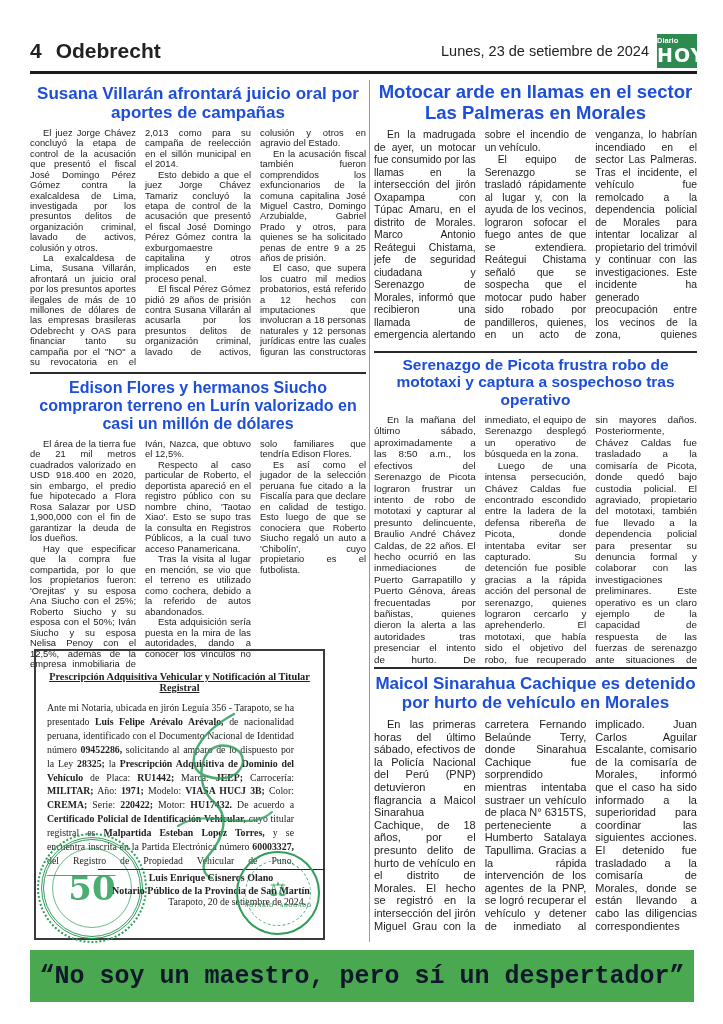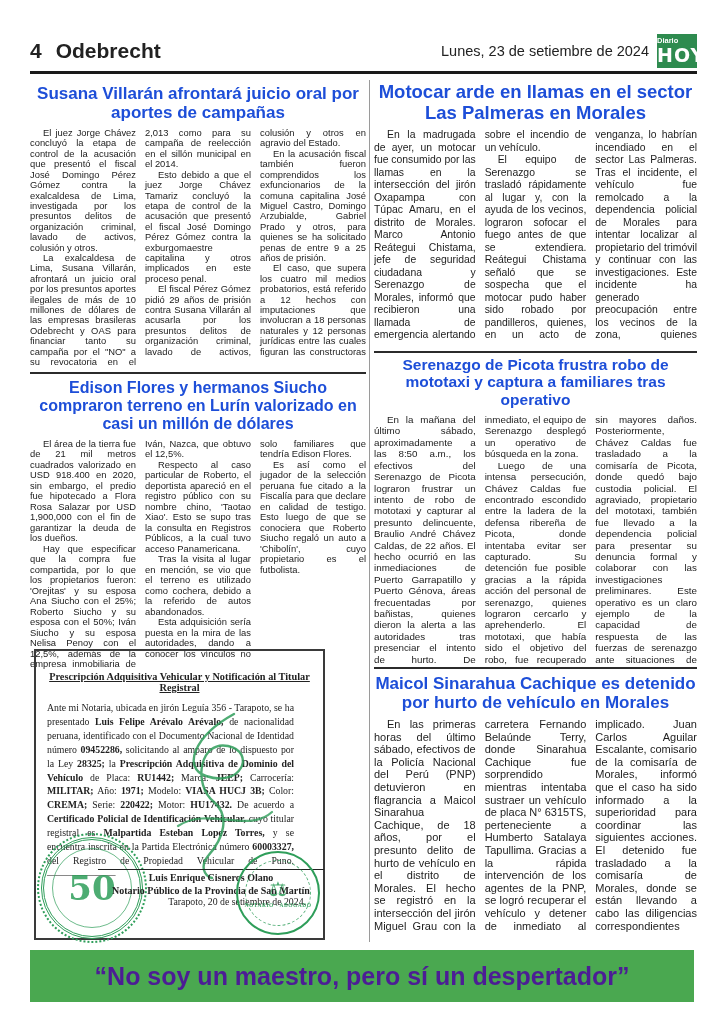--- a/index.html
+++ b/index.html
@@ -59,21 +59,21 @@
   .stamp-left .stamp-num{font-family:"DejaVu Serif",serif;font-weight:bold;font-size:34px;opacity:.85;}
   .stamp-left .stamp-ring{position:absolute;inset:8px;border:1px solid #2f9e5a;border-radius:50%;opacity:.7;}
   .stamp-right{right:3px;top:200px;width:80px;height:80px;border:2px solid #2f9e5a;}
   .stamp-right .stamp-ring{position:absolute;inset:7px;border:1px dashed #2f9e5a;border-radius:50%;opacity:.8;}
   .stamp-right .stamp-emblem{font-size:20px;line-height:1;opacity:.85;}
   .stamp-right .stamp-arc{font-size:5.5px;font-weight:bold;letter-spacing:.5px;margin-top:3px;opacity:.9;}
   .signature-svg{position:absolute;left:128px;top:55px;pointer-events:none;}
   
   .banner{position:absolute;left:30px;top:950px;width:664px;height:52px;background:#4aa850;
           display:flex;align-items:center;justify-content:center;}
-  .banner-quote{color:#4c1d95;font-family:Liberation Sans, sans-serif;font-weight:bold;font-size:25px;}
+  .banner-quote{color:#0f172a;font-family:Liberation Mono, monospace;font-weight:bold;font-size:25px;}
 </style>
 </head>
 <body>
 
 <div class="page">
 
   <div class="header">
     <div class="header-left">
       <span>4</span>
       <span>Odebrecht</span>
@@ -118,21 +118,21 @@
         <p>El área de la tierra fue de 21 mil metros cuadrados valorizado en USD 918.400 en 2020, sin embargo, el predio fue hipotecado a Flora Rosa Salazar por USD 1,900,000 con el fin de garantizar la deuda de los dueños.</p>
         <p>Hay que especificar que la compra fue compartida, por lo que los propietarios fueron: 'Orejitas' y su esposa Ana Siucho con el 25%; Roberto Siucho y su esposa con el 50%; Iván Siucho y su esposa Nelisa Penoy con el 12,5%, además de la empresa inmobiliaria de Iván, Nazca, que obtuvo el 12,5%.</p>
         <p>Respecto al caso particular de Roberto, el deportista apareció en el registro público con su nombre chino, 'Taotao Xiao'. Esto se supo tras la consulta en Registros Públicos, a la cual tuvo acceso Panamericana.</p>
         <p>Tras la visita al lugar en mención, se vio que el terreno es utilizado como cochera, debido a la referido de autos abandonados.</p>
         <p>Esta adquisición sería puesta en la mira de las autoridades, dando a conocer los vínculos no solo familiares que tendría Edison Flores.</p>
         <p>Es así como el jugador de la selección peruana fue citado a la Fiscalía para que declare en calidad de testigo. Esto luego de que se conociera que Roberto Siucho regaló un auto a 'Chibolín', cuyo propietario es el futbolista.</p>
       </div>
   </div>
 
   <div class="article a4">
-    <h2 class="art-title">Serenazgo de Picota frustra robo de mototaxi y captura a familiares tras operativo</h2>
+    <h2 class="art-title">Serenazgo de Picota frustra robo de mototaxi y captura a sospechoso tras operativo</h2>
     <div class="art-body">
         <p>En la mañana del último sábado, aproximadamente a las 8:50 a.m., los efectivos del Serenazgo de Picota lograron frustrar un intento de robo de mototaxi y capturar al presunto delincuente, Braulio André Chávez Caldas, de 22 años. El hecho ocurrió en las inmediaciones de Puerto Garrapatillo y Puerto Génova, áreas frecuentadas por bañistas, quienes dieron la alerta a las autoridades tras presenciar el intento de hurto. De inmediato, el equipo de Serenazgo desplegó un operativo de búsqueda en la zona.</p>
         <p>Luego de una intensa persecución, Chávez Caldas fue encontrado escondido entre la ladera de la defensa ribereña de Picota, donde intentaba evitar ser capturado. Su detención fue posible gracias a la rápida acción del personal de serenazgo, quienes lograron cercarlo y aprehenderlo. El mototaxi, que había sido el objetivo del robo, fue recuperado sin mayores daños. Posteriormente, Chávez Caldas fue trasladado a la comisaría de Picota, donde quedó bajo custodia policial. El agraviado, propietario del mototaxi, también fue llevado a la dependencia policial para presentar su denuncia formal y colaborar con las investigaciones preliminares. Este operativo es un claro ejemplo de la capacidad de respuesta de las fuerzas de serenazgo ante situaciones de emergencia, y la comunidad ha expresado su agradecimiento por la rápida intervención que permitió evitar el robo y llevar al responsable ante la justicia. Las investigaciones continuarán para esclarecer los detalles del caso y determinar si el detenido está implicado en otros delitos similares en la zona. (Digital Noticias Picota)</p>
       </div>
   </div>
 
   <div class="article a5">
     <h2 class="art-title">Maicol Sinarahua Cachique es detenido por hurto de vehículo en Morales</h2>
     <div class="art-body">
         <p>En las primeras horas del último sábado, efectivos de la Policía Nacional del Perú (PNP) detuvieron en flagrancia a Maicol Sinarahua Cachique, de 18 años, por el presunto delito de hurto de vehículo en el distrito de Morales. El hecho se registró en la intersección del jirón Miguel Grau con la carretera Fernando Belaúnde Terry, donde Sinarahua Cachique fue sorprendido mientras intentaba sustraer un vehículo de placa N° 6315TS, perteneciente a Humberto Satalaya Tapullima. Gracias a la rápida intervención de los agentes de la PNP, se logró recuperar el vehículo y detener de inmediato al implicado. Juan Carlos Aguilar Escalante, comisario de la comisaría de Morales, informó que el caso ha sido informado a la superioridad para coordinar las siguientes acciones. El detenido fue trasladado a la comisaría de Morales, donde se están llevando a cabo las diligencias correspondientes para su procesamiento judicial. Las autoridades continúan con las investigaciones del caso para esclarecer más detalles y determinar si el detenido está involucrado en otros actos delictivos similares.</p>

